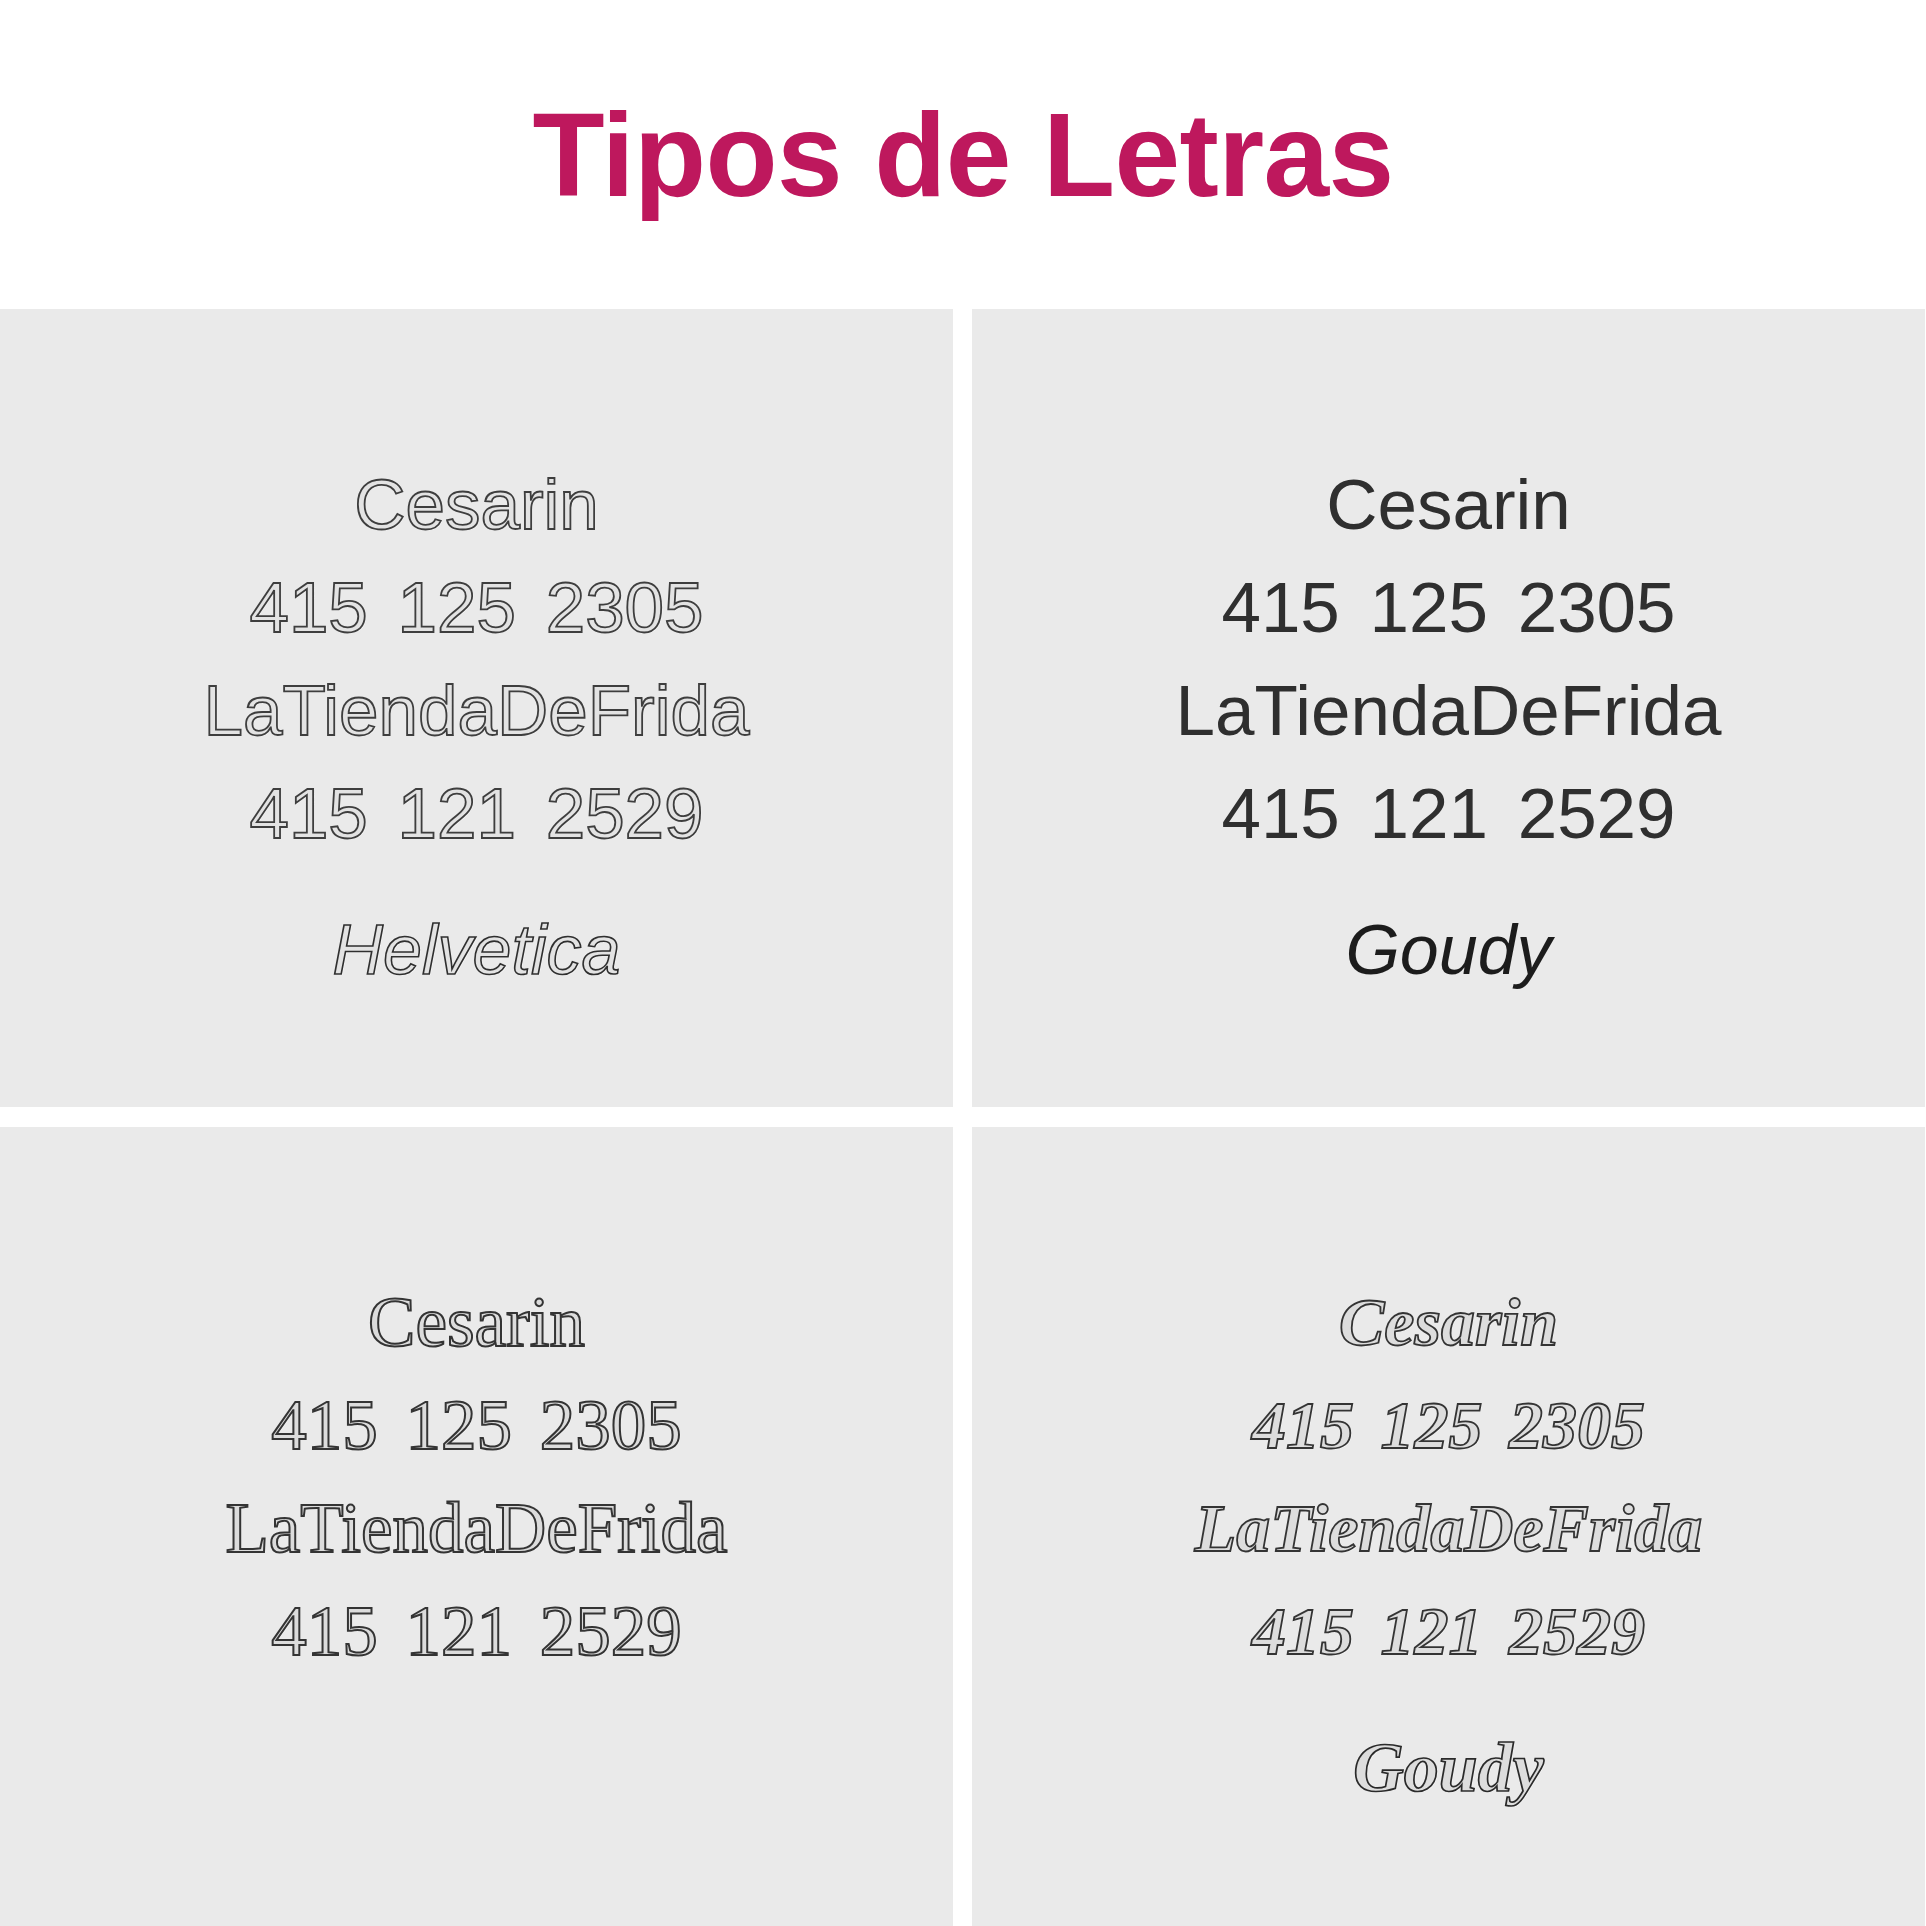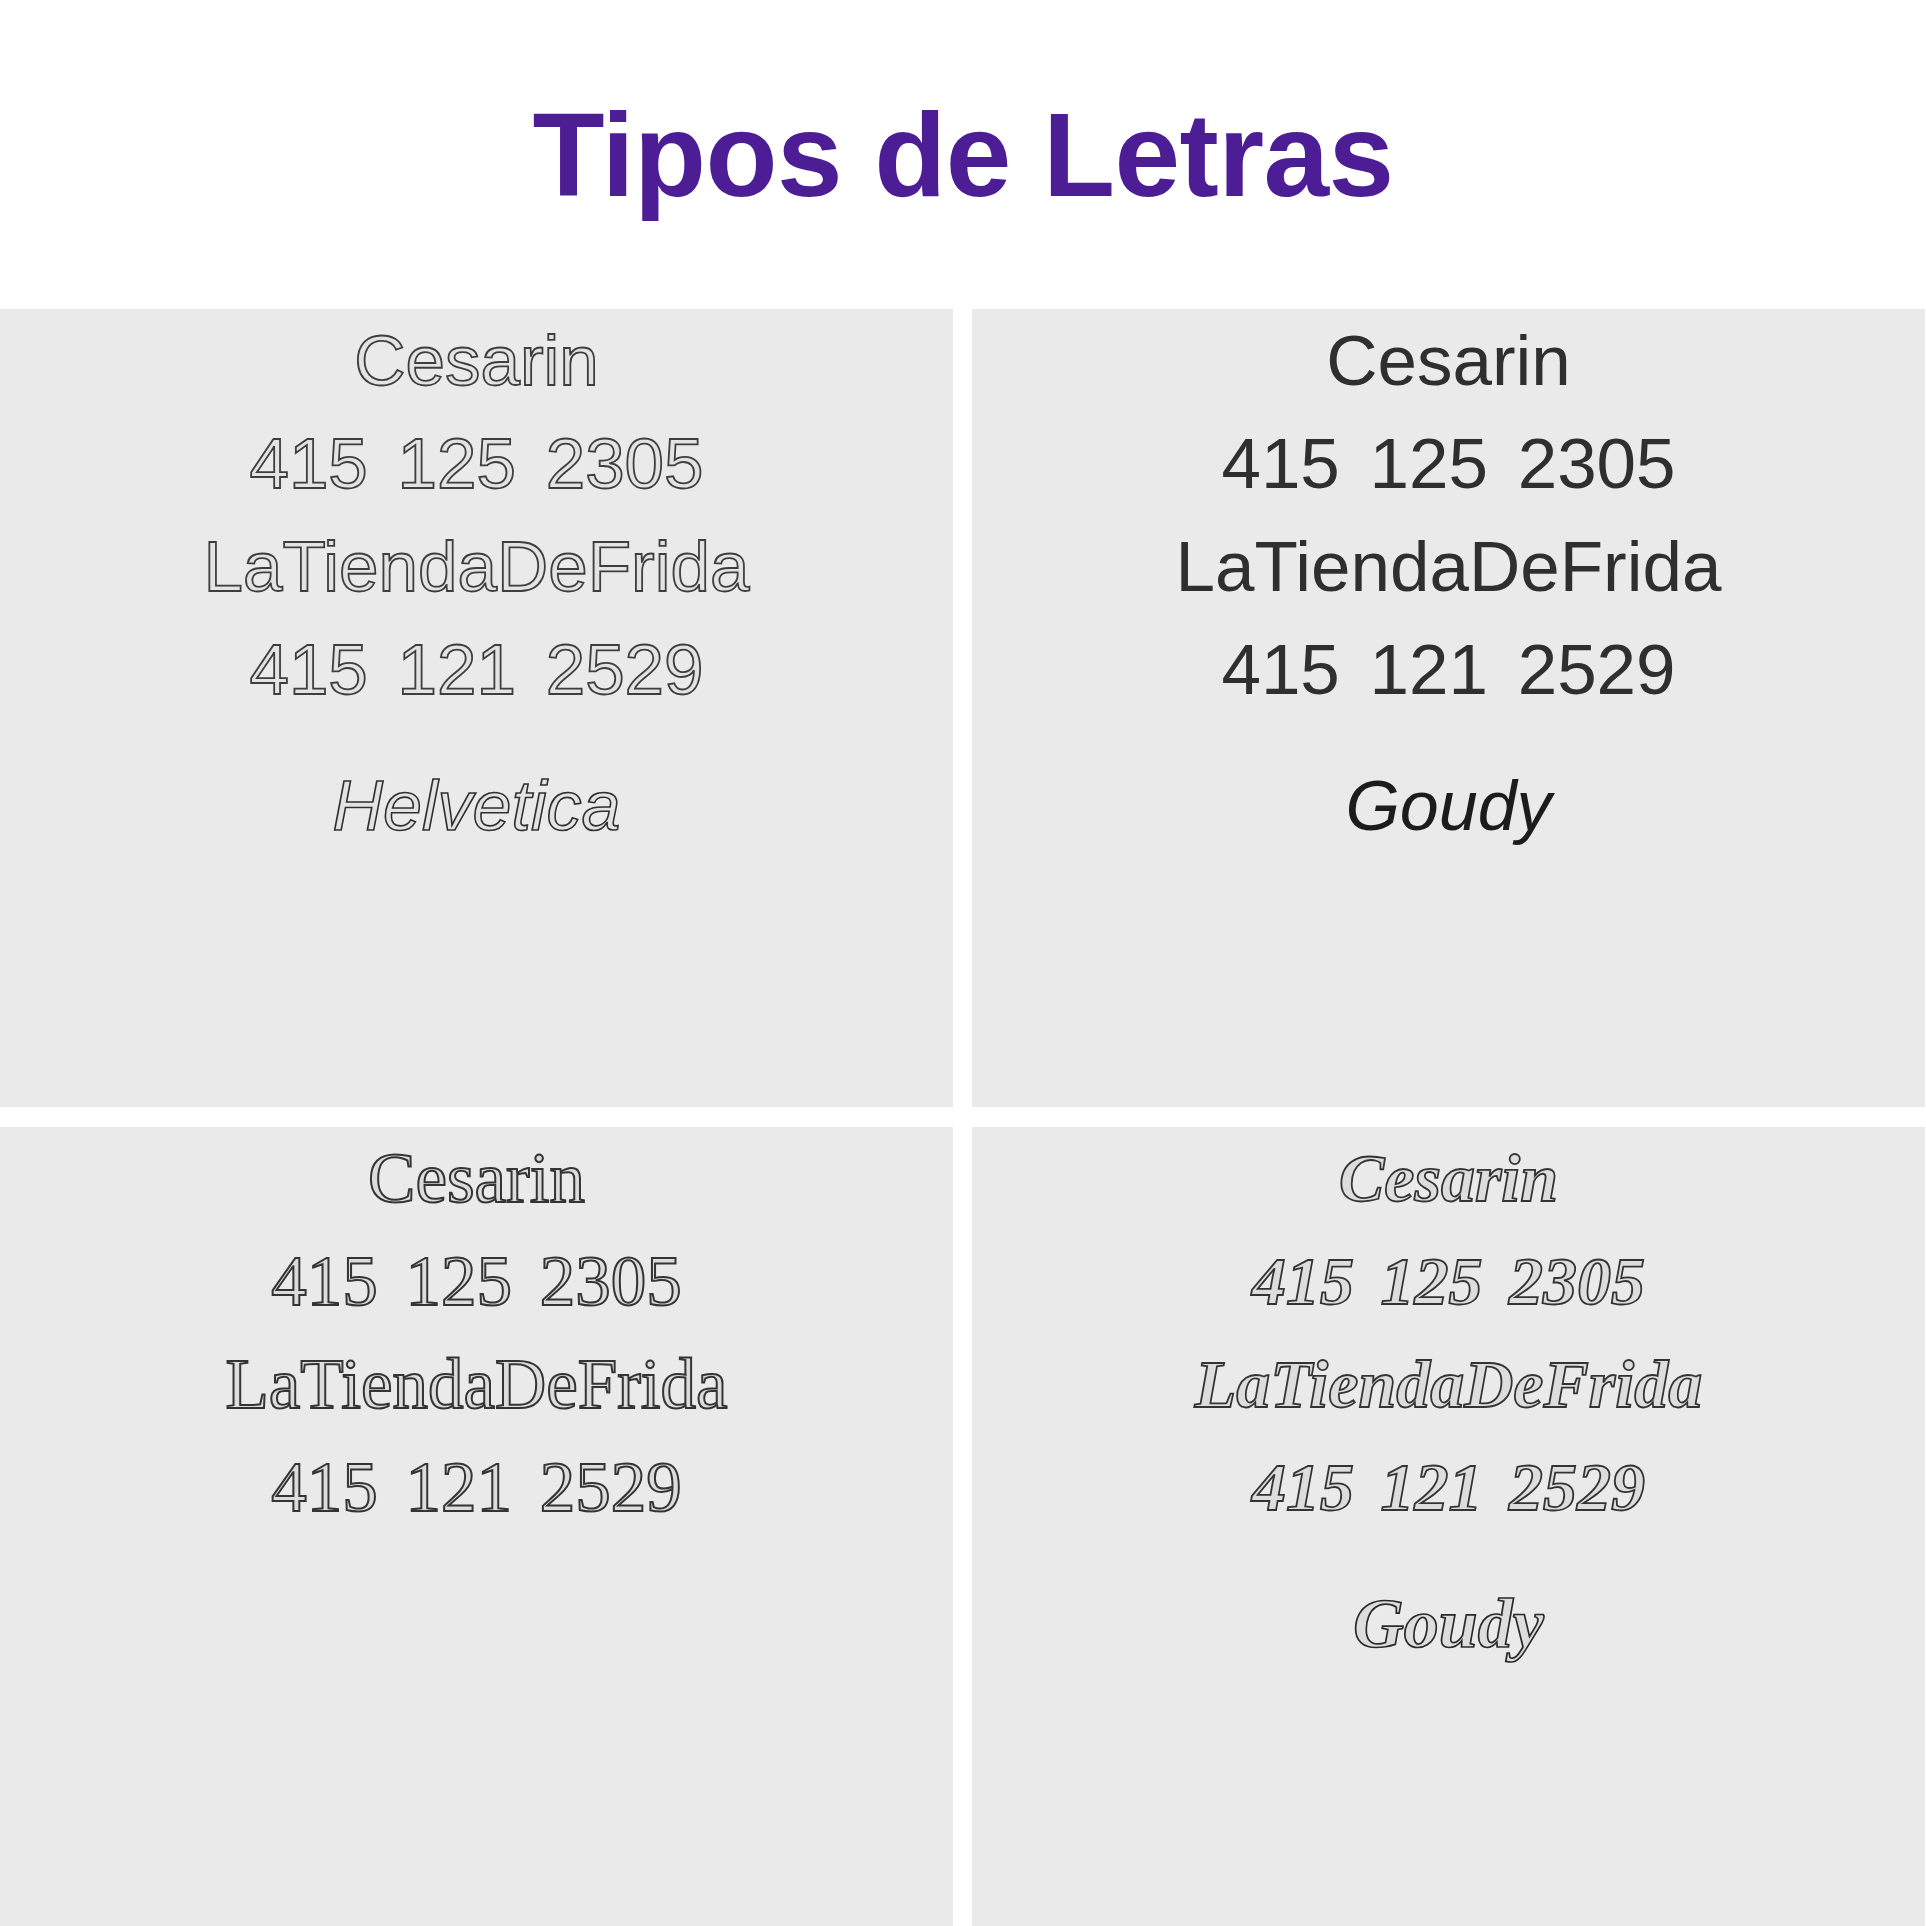--- a/index.html
+++ b/index.html
@@ -22,34 +22,35 @@
     display: flex;
     align-items: center;
     justify-content: center;
   }
   h1.page-title {
     margin: 0;
     font-family: "Liberation Sans", sans-serif;
     font-weight: bold;
     font-size: 118px;
     letter-spacing: -0.005em;
-    color: #4c1d95;
+    color: #be185d;
   }
   .grid {
     display: grid;
     grid-template-columns: 953px 953px;
     grid-template-rows: 798px 799px;
     column-gap: 19px;
     row-gap: 20px;
   }
   .panel {
     background: #eaeaea;
     display: flex;
     flex-direction: column;
     align-items: center;
+    padding-top: 144px;
     box-sizing: border-box;
   }
   .samples {
     text-align: center;
   }
   .sample-line {
     font-size: 71px;
     line-height: 103px;
     white-space: pre;
     word-spacing: 0.14em;

